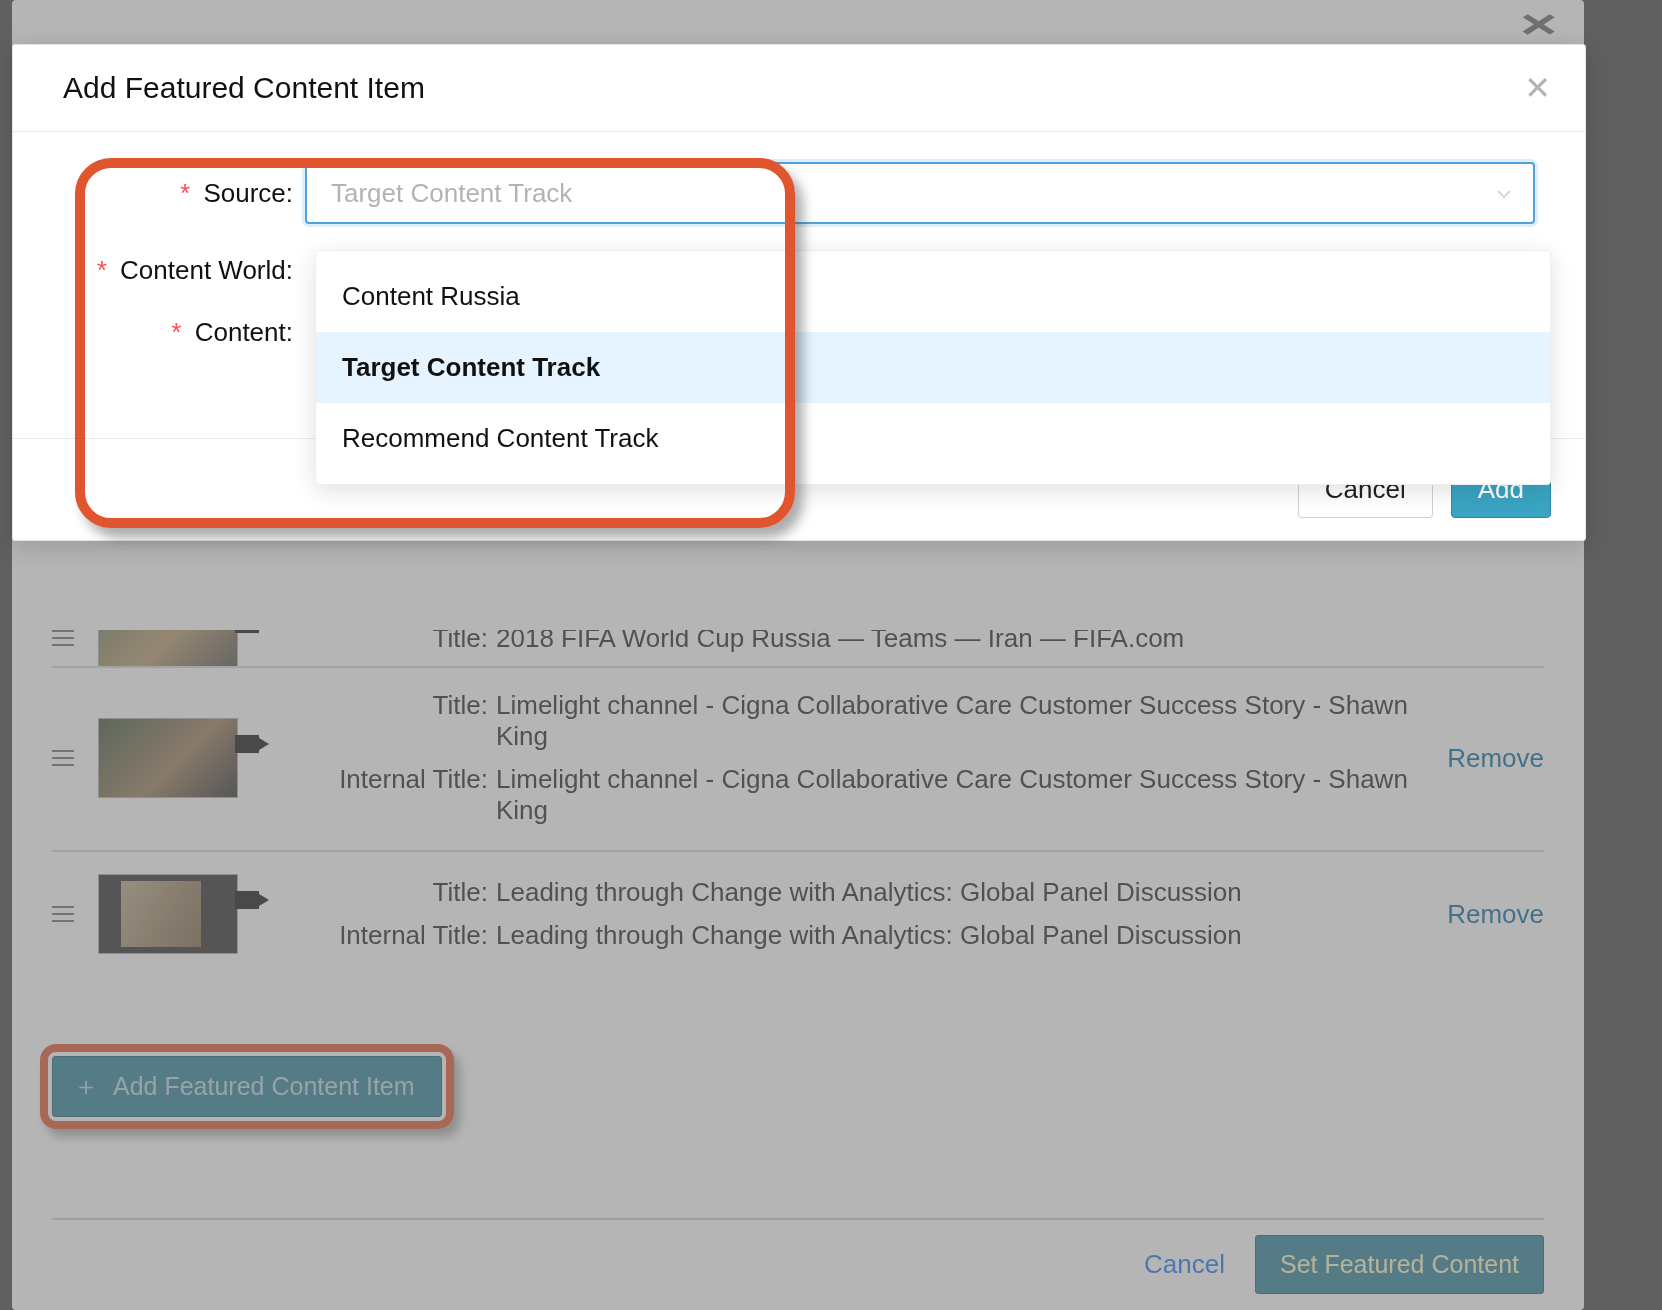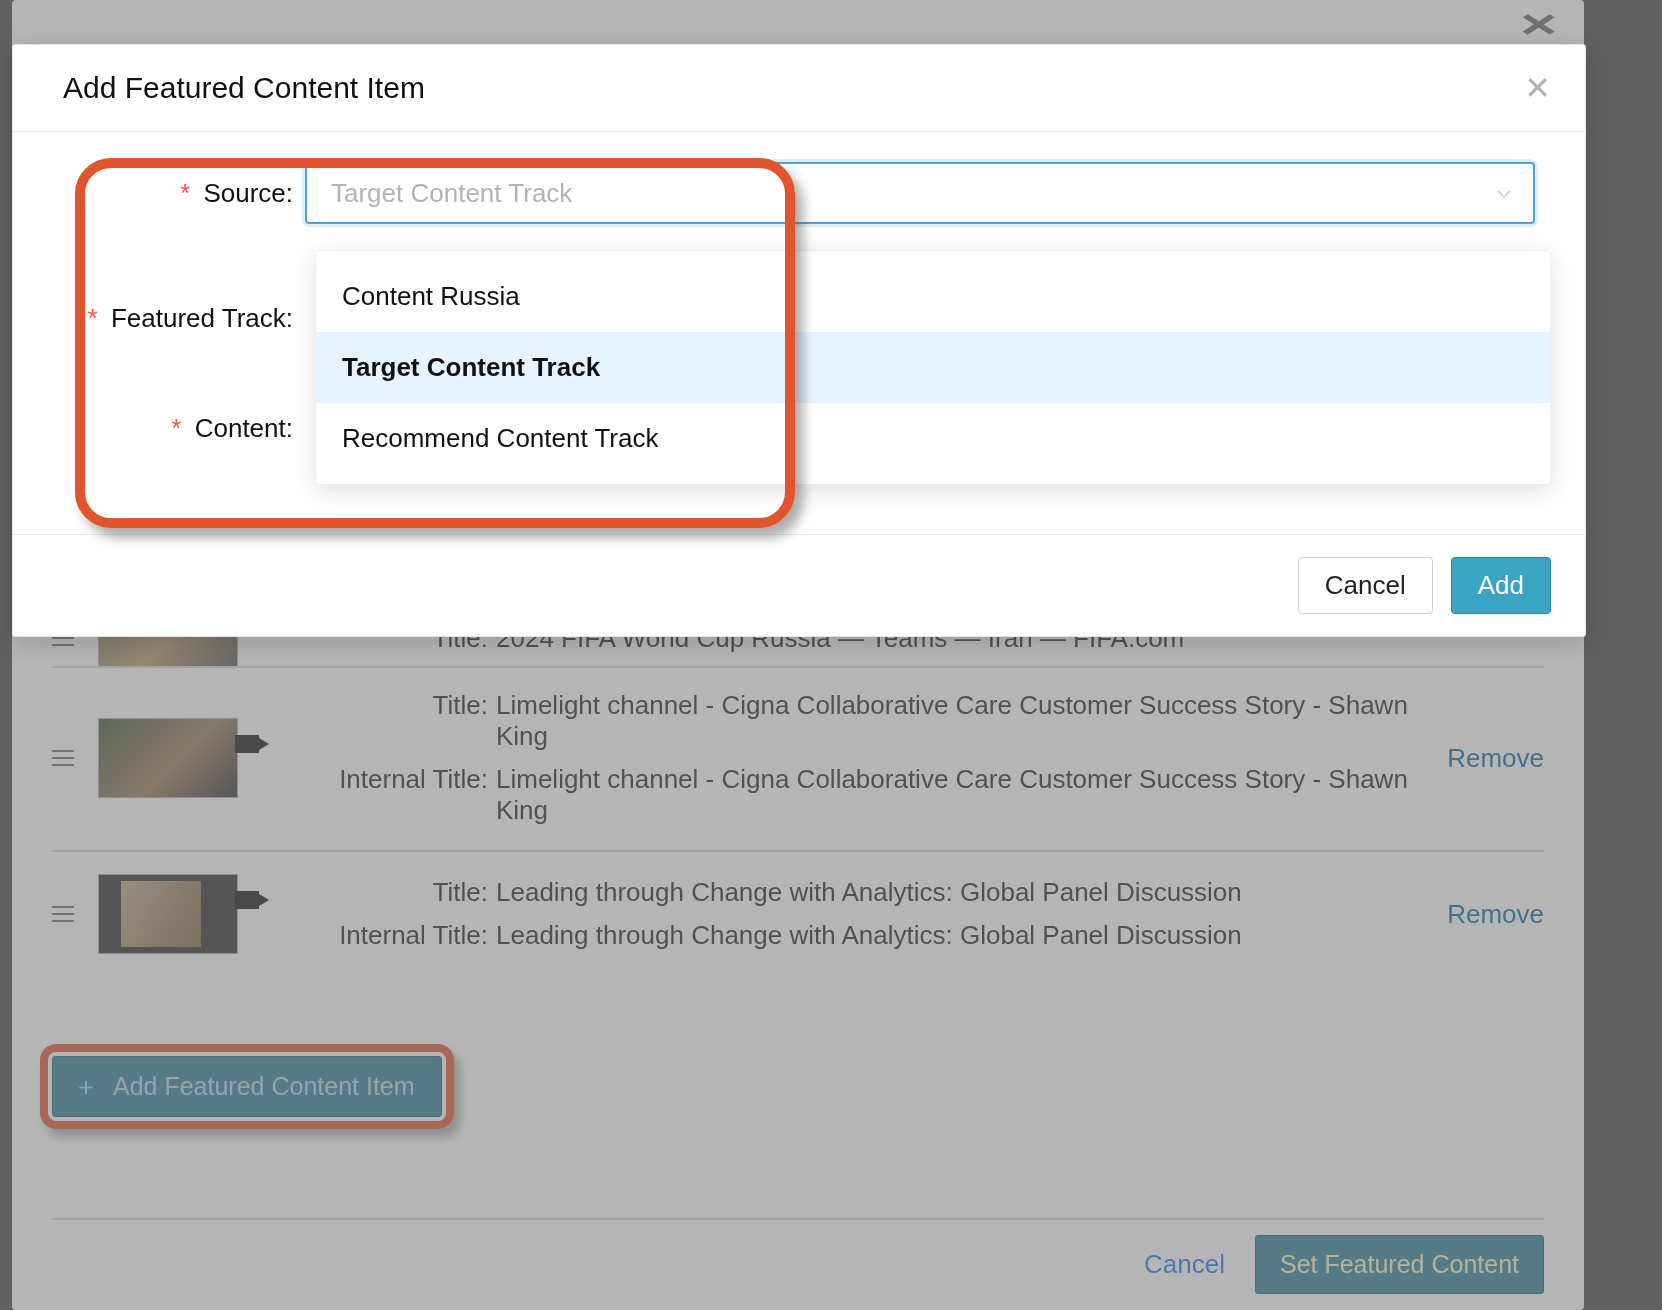--- a/index.html
+++ b/index.html
@@ -211,21 +211,21 @@
     height: 370px;
     border: 10px solid #e0552d;
     border-radius: 36px;
     box-shadow: 8px 10px 12px rgba(70,70,70,0.45);
     pointer-events: none;
     z-index: 5;
   }
   .form-row {
     display: flex;
     align-items: center;
-    margin-bottom: 79px;
+    margin-bottom: 31px;
   }
   .form-label {
     width: 242px;
     text-align: right;
     font-size: 26px;
     color: #111;
     padding-right: 12px;
   }
   .req { color: #ff4d4f; margin-right: 6px; }
 
@@ -303,21 +303,21 @@
         <div class="drag-handle">
             <span></span>
             <span></span>
             <span></span>
           </div>
         <div class="thumb">
             <div class="vcam"></div>
           </div>
         <div class="meta">
           <span class="lbl"><span>Title</span><span>:</span></span>
-          <span>2024 FIFA World Cup Russia — Teams — Iran — FIFA.com</span>
+          <span>2018 FIFA World Cup Russia — Teams — Iran — FIFA.com</span>
         </div>
       </div>
 
       <div class="content-row">
         <div class="drag-handle">
             <span></span>
             <span></span>
             <span></span>
           </div>
         <div class="thumb t2">
@@ -397,21 +397,21 @@
 
     <div class="dropdown">
       <div class="dd-item">Content Russia</div>
       <div class="dd-item selected">Target Content Track</div>
       <div class="dd-item">Recommend Content Track</div>
     </div>
 
     <div class="form-row">
       <div class="form-label">
         <span class="req">*</span>
-        <span>Featured Track</span><span>:</span>
+        <span>Content World</span><span>:</span>
       </div>
     </div>
 
     <div class="form-row" style="margin-bottom:30px;">
       <div class="form-label">
         <span class="req">*</span>
         <span>Content</span><span>:</span>
       </div>
     </div>
   </div>

